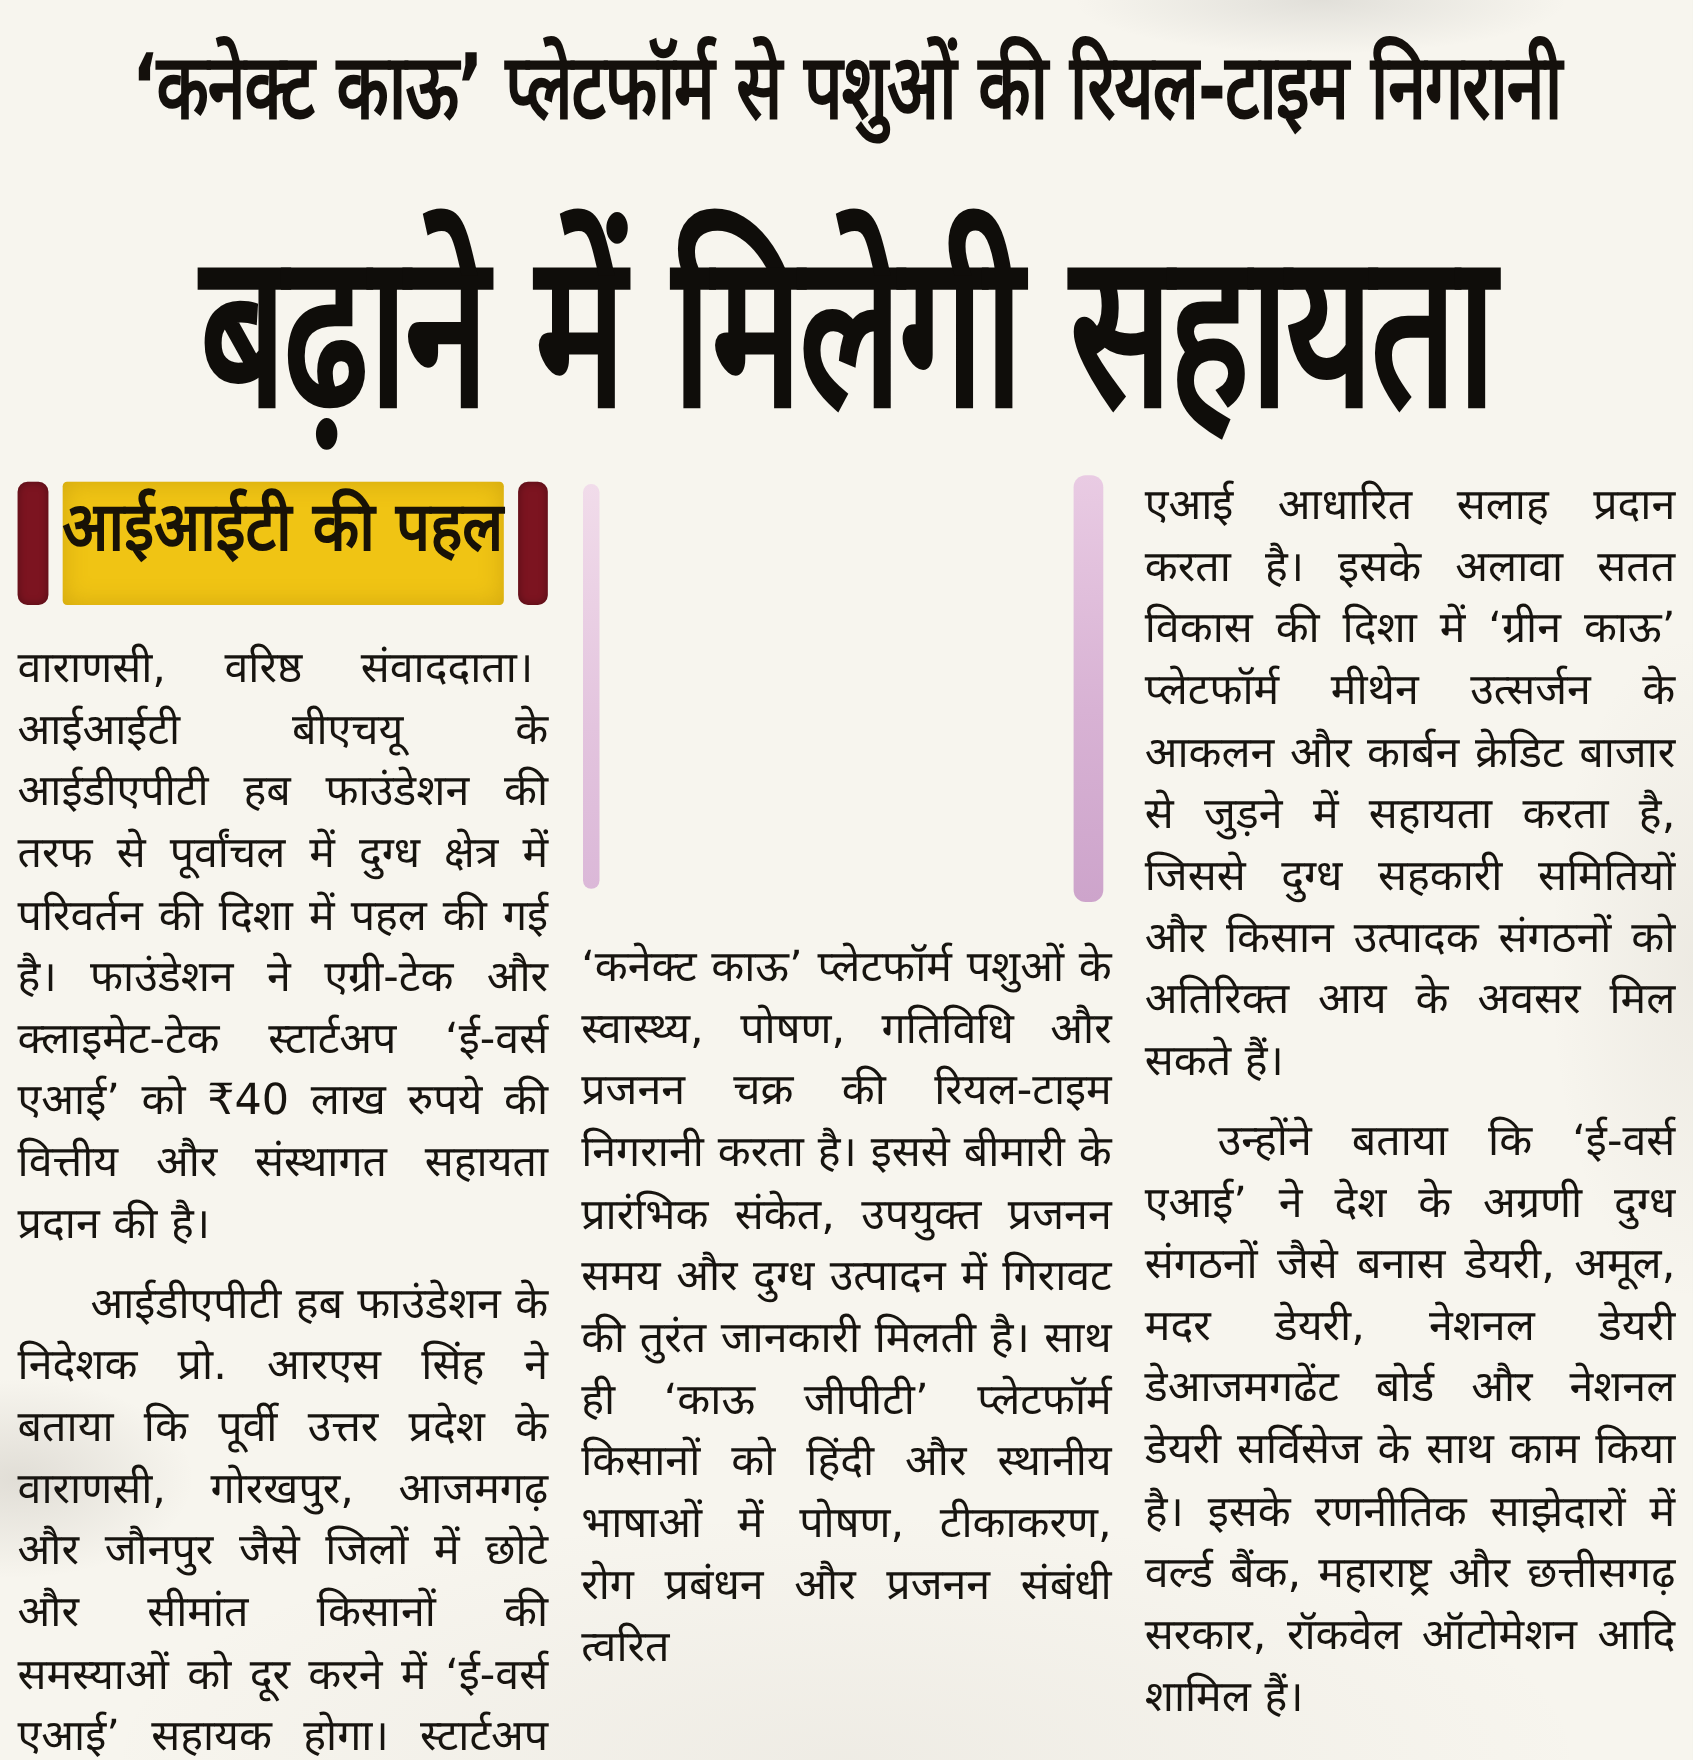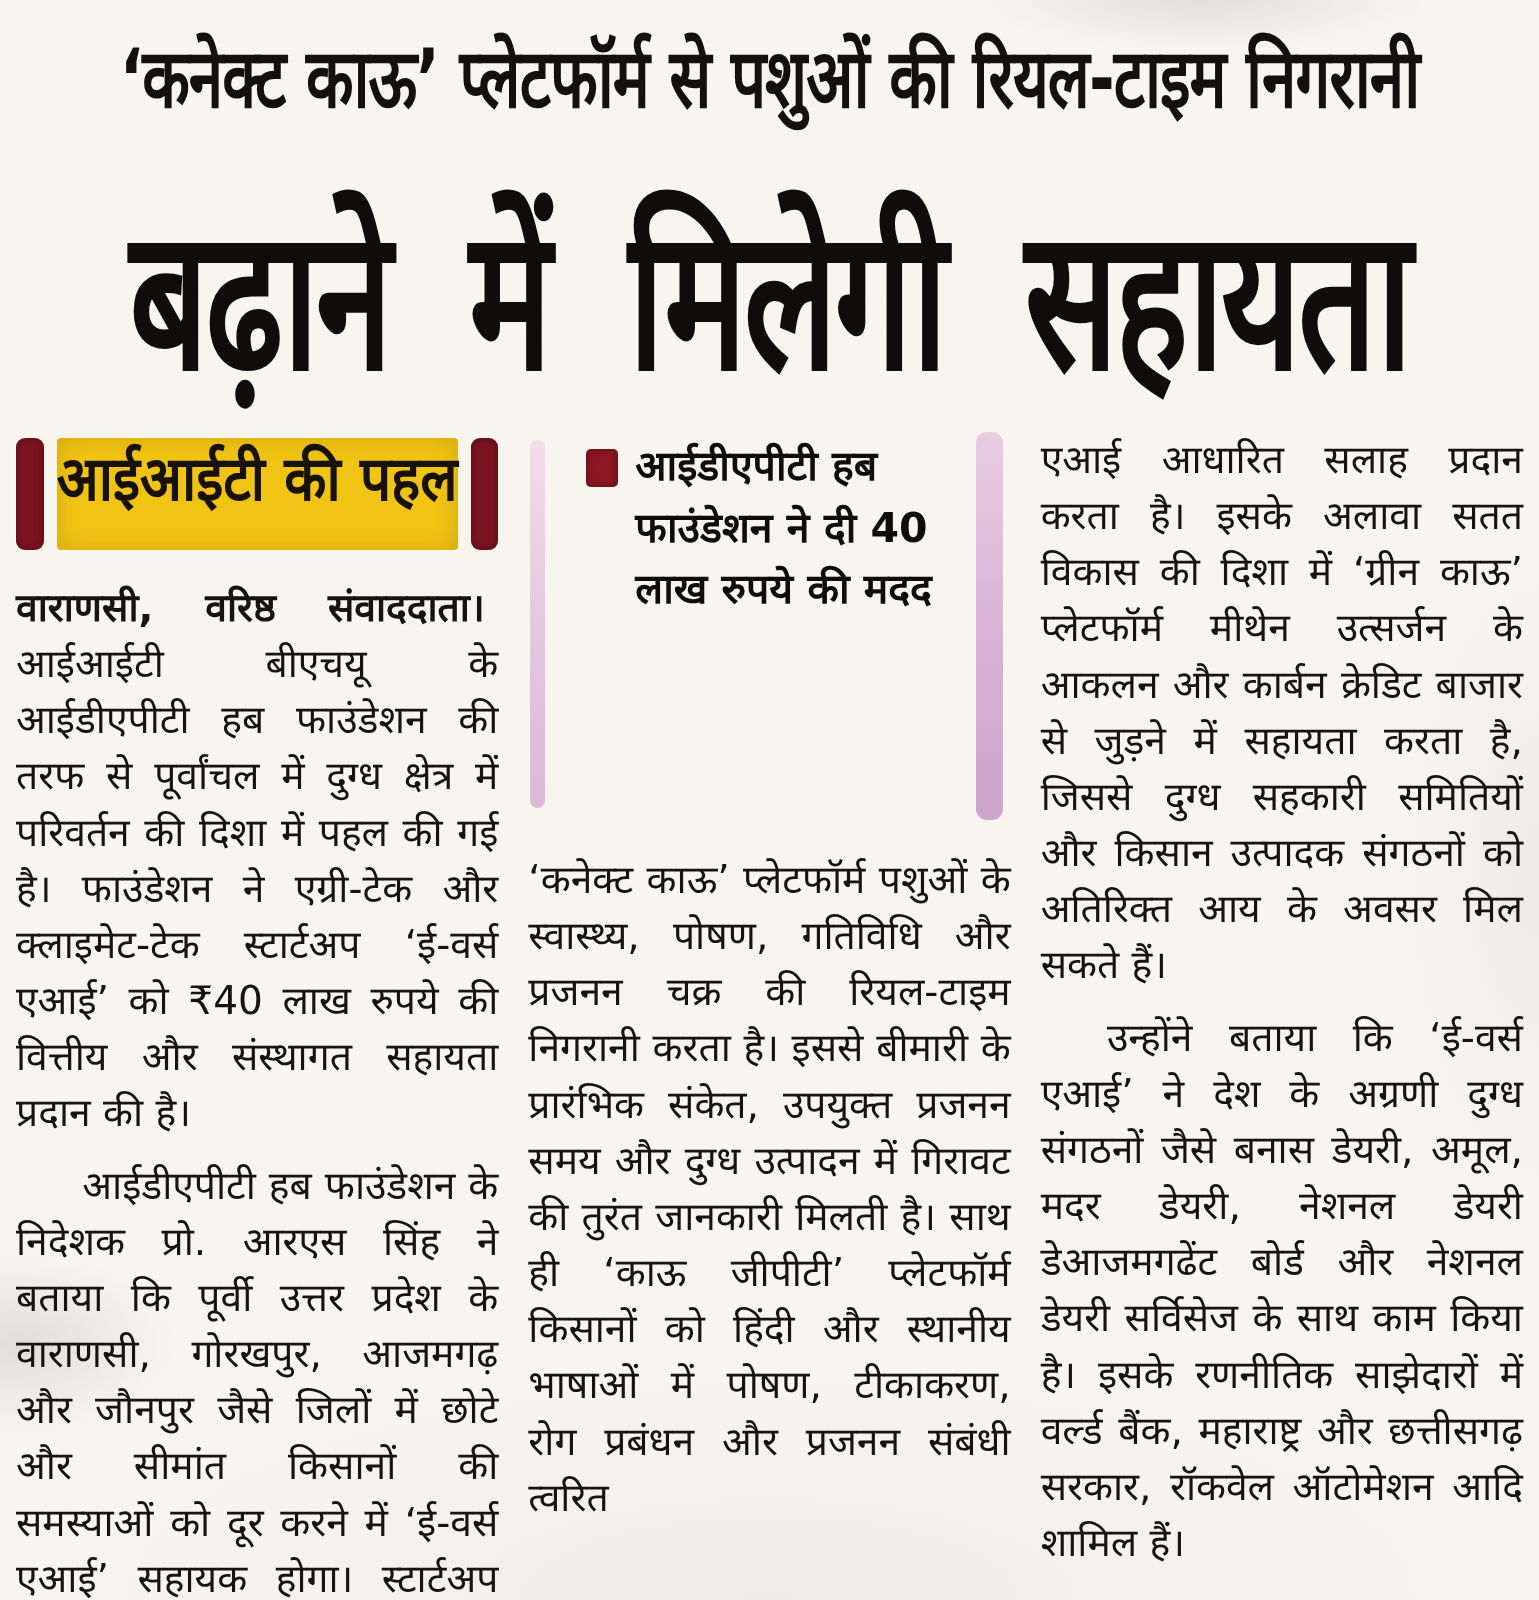--- a/index.html
+++ b/index.html
@@ -26,38 +26,38 @@
   .strapline-wrap { height: 148px; display: flex; justify-content: center; align-items: flex-start; padding-top: 10px; }
   .strapline {
     display: inline-block; white-space: nowrap;
     font-weight: bold; font-size: 62px; letter-spacing: -1px;
     transform-origin: top center; color: #14100c;
   }
 
   .headline { font-weight: bold; }
   .hl-row { display: flex; justify-content: center; align-items: flex-start; }
   .hl-row.first  { height: 248px; }
-  .hl-row.second { height: 252px; font-family: Liberation Mono, monospace; }
+  .hl-row.second { height: 252px; }
   .hl-line {
     display: inline-block; white-space: nowrap;
     font-weight: bold; font-size: 138px; letter-spacing: -3px;
     transform-origin: top center; color: #0f0d0a;
   }
 
   
   .columns { display: flex; gap: 30px; padding: 22px 16px 0; }
   .col { flex: 1 1 0; min-width: 0; }
 
   .body-para {
     font-size: 39px; line-height: 1.44; text-align: justify;
     margin-bottom: 16px; color: #17140f;
     overflow-wrap: break-word;
   }
   .body-para.indent { text-indent: 1.7em; }
-  .dateline { margin-right: .35em; font-weight: bold; }
+  .dateline { margin-right: .35em; font-weight: normal; }
 
   
   .kicker { display: flex; gap: 13px; height: 112px; margin: 6px 0 30px; }
   .kicker-bar { width: 28px; background: #7c1420; border-radius: 9px; box-shadow: inset 0 0 8px rgba(0,0,0,.35); }
   .kicker-label-box {
     flex: 1; background: #f0c414; border-radius: 4px;
     display: flex; align-items: flex-start; justify-content: center;
     box-shadow: inset 0 0 22px rgba(130,95,0,.28);
   }
   .kicker-label {
@@ -112,24 +112,20 @@
       <p class="body-para">
         <strong class="dateline">वाराणसी, वरिष्ठ संवाददाता।</strong><span>आईआईटी बीएचयू के आईडीएपीटी हब फाउंडेशन की तरफ से पूर्वांचल में दुग्ध क्षेत्र में परिवर्तन की दिशा में पहल की गई है। फाउंडेशन ने एग्री-टेक और क्लाइमेट-टेक स्टार्टअप ‘ई-वर्स एआई’ को ₹40 लाख रुपये की वित्तीय और संस्थागत सहायता प्रदान की है।</span>
       </p>
       <p class="body-para indent">आईडीएपीटी हब फाउंडेशन के निदेशक प्रो. आरएस सिंह ने बताया कि पूर्वी उत्तर प्रदेश के वाराणसी, गोरखपुर, आजमगढ़ और जौनपुर जैसे जिलों में छोटे और सीमांत किसानों की समस्याओं को दूर करने में ‘ई-वर्स एआई’ सहायक होगा। स्टार्टअप का</p>
     </section>
 
     <section class="col col-middle">
       <div class="highlights">
         <span class="pink-rule left"></span>
         <ul class="bullet-list">
-          <li class="bullet-item">
-            <span class="bullet-marker"></span>
-            <span class="bullet-text">आईडीएपीटी हब फाउंडेशन ने दी 40 लाख रुपये की मदद</span>
-          </li>
         </ul>
         <span class="pink-rule right"></span>
       </div>
       <p class="body-para">‘कनेक्ट काऊ’ प्लेटफॉर्म पशुओं के स्वास्थ्य, पोषण, गतिविधि और प्रजनन चक्र की रियल-टाइम निगरानी करता है। इससे बीमारी के प्रारंभिक संकेत, उपयुक्त प्रजनन समय और दुग्ध उत्पादन में गिरावट की तुरंत जानकारी मिलती है। साथ ही ‘काऊ जीपीटी’ प्लेटफॉर्म किसानों को हिंदी और स्थानीय भाषाओं में पोषण, टीकाकरण, रोग प्रबंधन और प्रजनन संबंधी त्वरित</p>
     </section>
 
     <section class="col col-right">
       <p class="body-para">एआई आधारित सलाह प्रदान करता है। इसके अलावा सतत विकास की दिशा में ‘ग्रीन काऊ’ प्लेटफॉर्म मीथेन उत्सर्जन के आकलन और कार्बन क्रेडिट बाजार से जुड़ने में सहायता करता है, जिससे दुग्ध सहकारी समितियों और किसान उत्पादक संगठनों को अतिरिक्त आय के अवसर मिल सकते हैं।</p>
       <p class="body-para indent">उन्होंने बताया कि ‘ई-वर्स एआई’ ने देश के अग्रणी दुग्ध संगठनों जैसे बनास डेयरी, अमूल, मदर डेयरी, नेशनल डेयरी डेआजमगढेंट बोर्ड और नेशनल डेयरी सर्विसेज के साथ काम किया है। इसके रणनीतिक साझेदारों में वर्ल्ड बैंक, महाराष्ट्र और छत्तीसगढ़ सरकार, रॉकवेल ऑटोमेशन आदि शामिल हैं।</p>
     </section>

